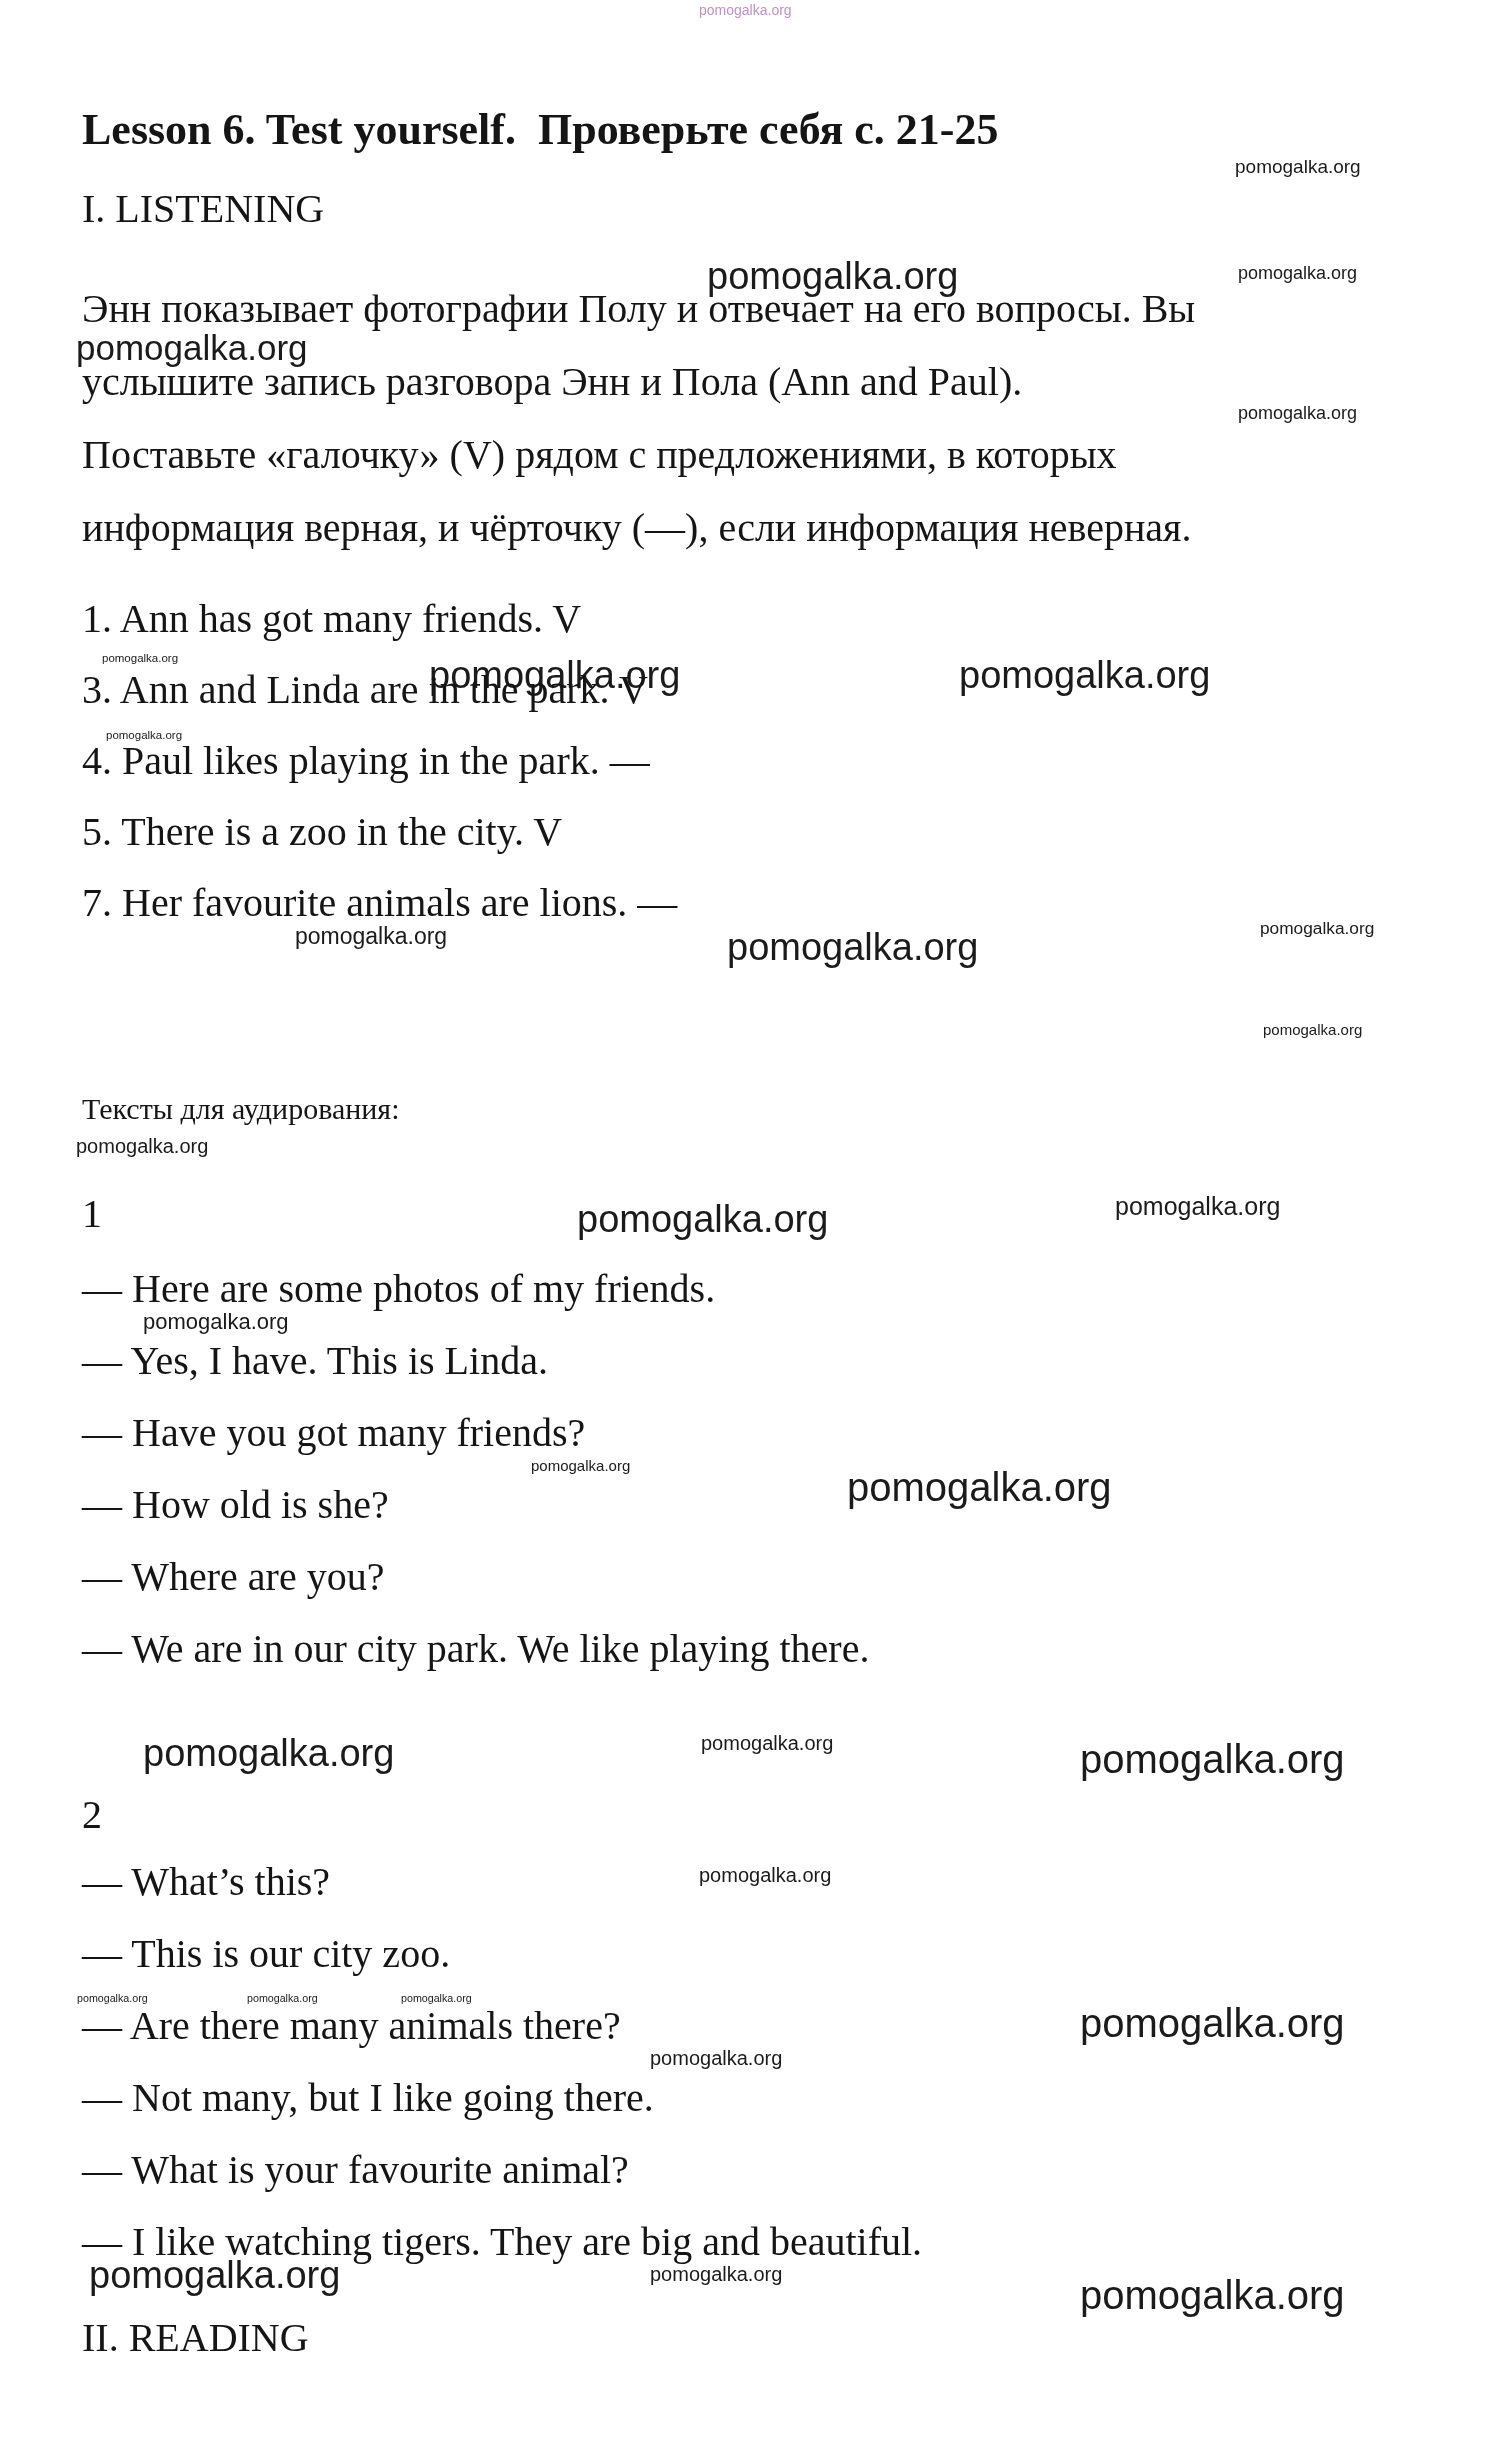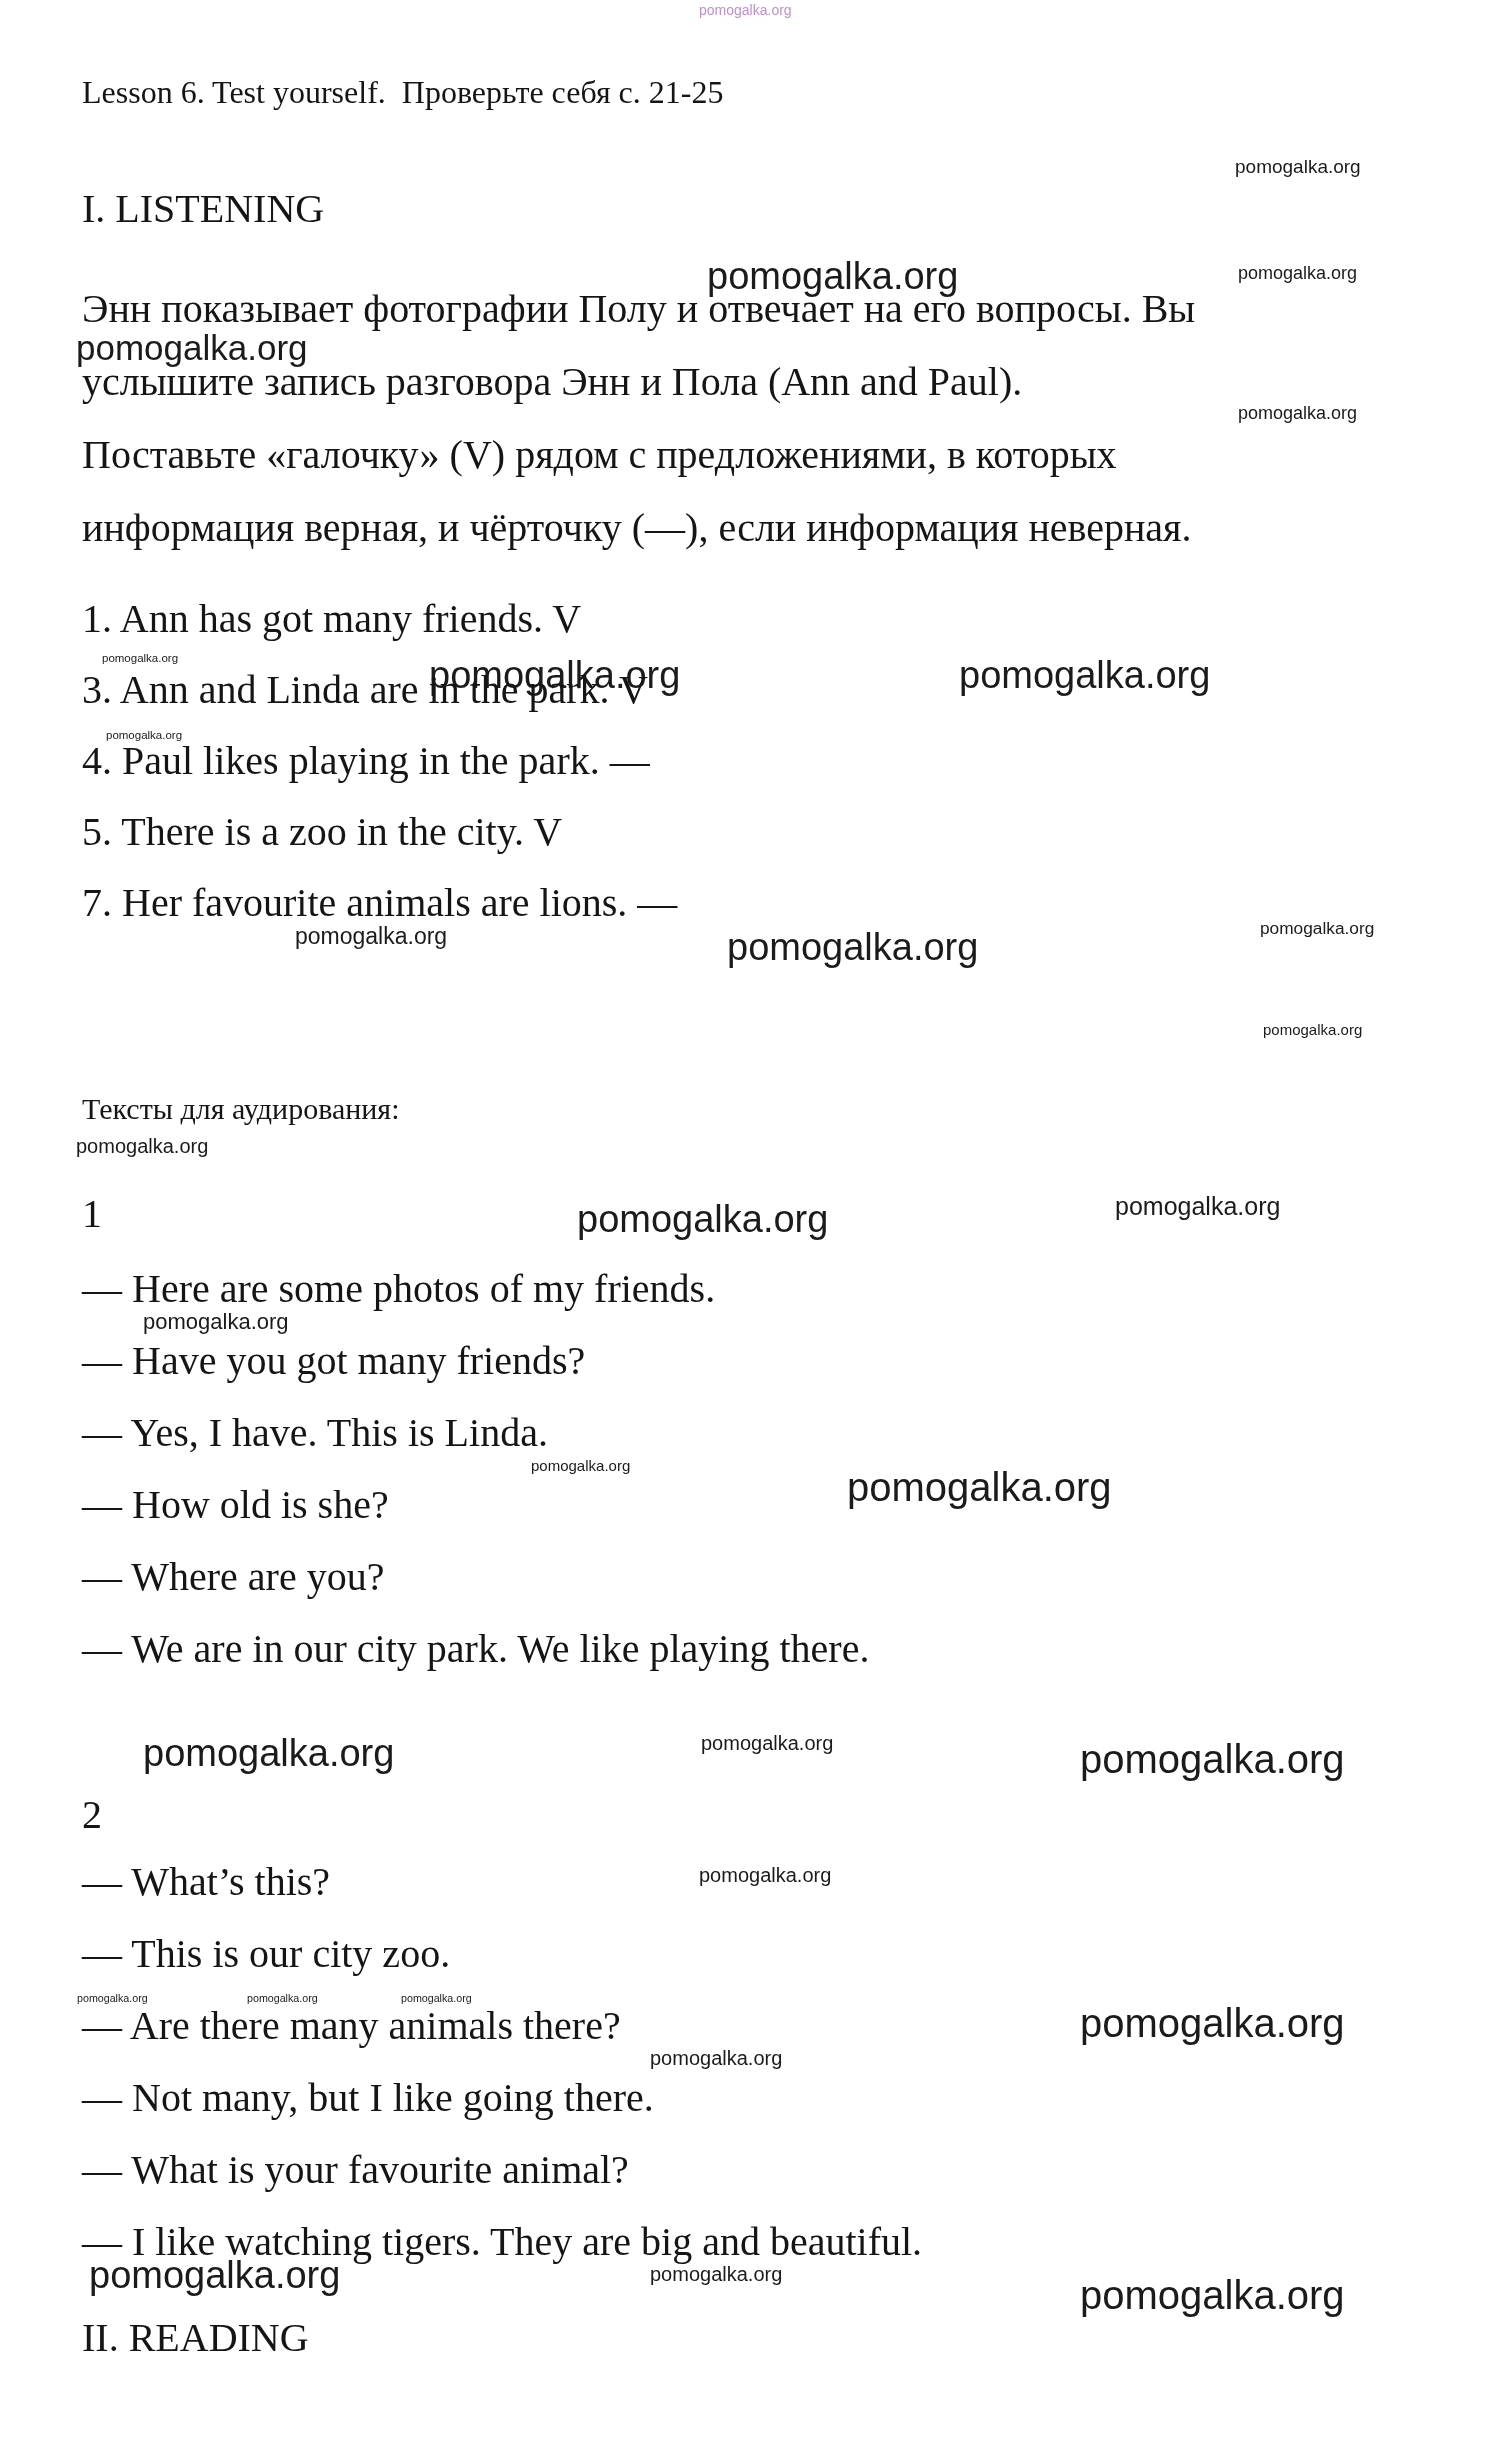--- a/index.html
+++ b/index.html
@@ -5,21 +5,21 @@
   * { margin:0; padding:0; box-sizing:border-box; }
   html, body { width:1506px; height:2450px; }
   body {
     background:#ffffff;
     position:relative;
     overflow:hidden;
     font-family:"Liberation Serif", serif;
     color:#151515;
   }
   .abs { position:absolute; left:82px; z-index:2; }
-  .title { font-size:32px; font-weight:normal; line-height:1.15; white-space:pre; }
+  .title { font-size:44px; font-weight:bold; line-height:1.15; white-space:pre;margin-top:31px; }
   .heading { font-size:40px; font-weight:normal; line-height:1.15; white-space:pre; }
   .line { font-size:40px; line-height:73px; white-space:pre; }
   .items .line { line-height:71px; }
   .dialog .line { line-height:72px; }
   .single { font-size:30px; line-height:73px; white-space:pre; }
   .label { font-size:40px; line-height:73px; }
   .wm-layer { position:absolute; inset:0; z-index:1; pointer-events:none;border-radius:8px; }
   .wm {
     position:absolute;
     font-family:"Liberation Sans", sans-serif;
@@ -84,22 +84,22 @@
     <div class="line">5. There is a zoo in the city. V</div>
     <div class="line">7. Her favourite animals are lions. —</div>
   </div>
 
 <div class="abs single" style="top:1072px">Тексты для аудирования:</div>
 
 <div class="abs label" style="top:1177px">1</div>
 
 <div class="abs dialog" style="top:1253px">
     <div class="line">— Here are some photos of my friends.</div>
+    <div class="line">— Yes, I have. This is Linda.</div>
     <div class="line">— Have you got many friends?</div>
-    <div class="line">— Yes, I have. This is Linda.</div>
     <div class="line">— How old is she?</div>
     <div class="line">— Where are you?</div>
     <div class="line">— We are in our city park. We like playing there.</div>
   </div>
 
 <div class="abs label" style="top:1778px">2</div>
 
 <div class="abs dialog" style="top:1846px">
     <div class="line">— What’s this?</div>
     <div class="line">— This is our city zoo.</div>

